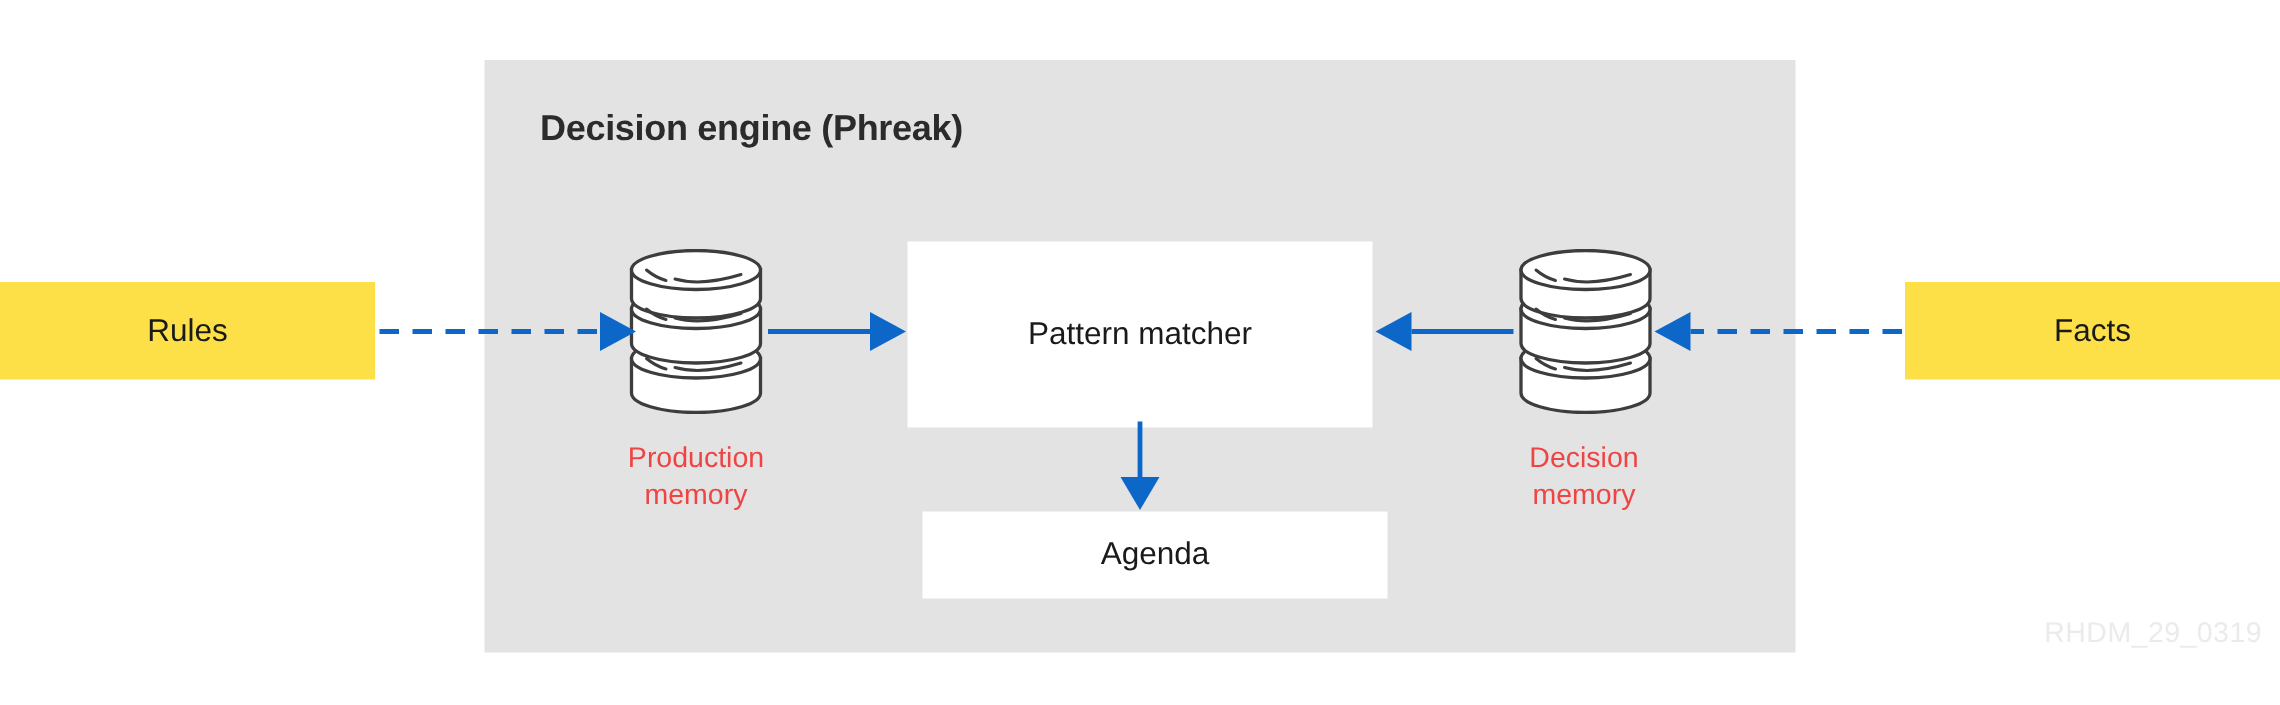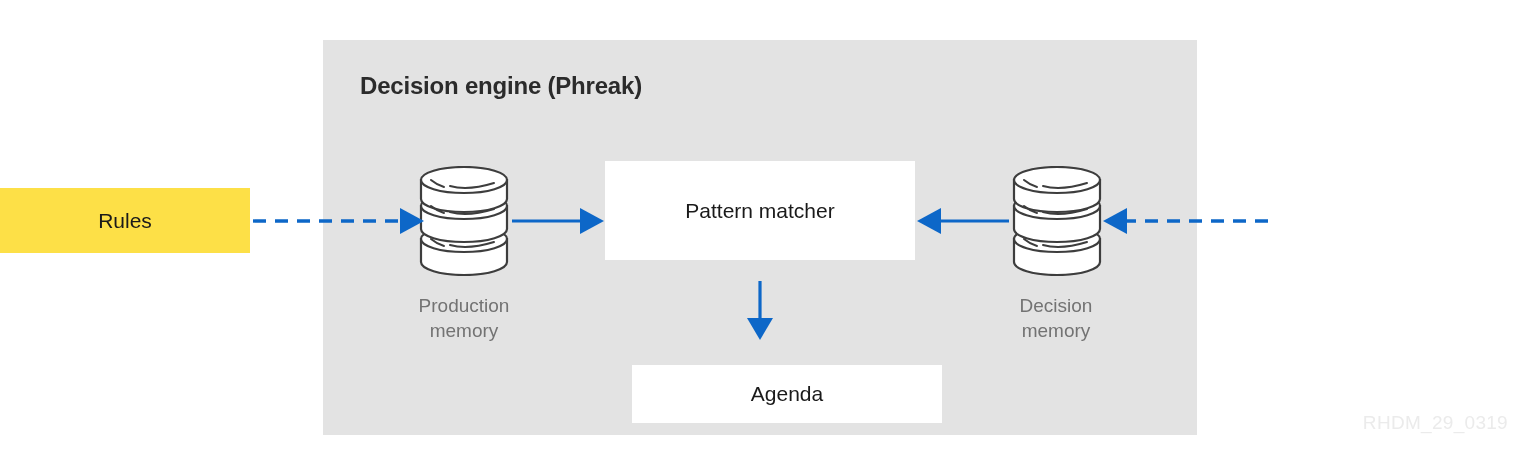--- a/index.html
+++ b/index.html
@@ -54,39 +54,39 @@
   
   .proc-box {
     position: absolute;
     background: #ffffff;
     display: flex;
     align-items: center;
     justify-content: center;
     font-size: 21px;
     color: #1a1a1a;
   }
-  .proc-box.matcher { left: 605px; top: 161px; width: 310px; height: 99px; }
-  .proc-box.agenda  { left: 632px; top: 341px; width: 310px; height: 58px; margin-top: 24px; }
+  .proc-box.matcher { left: 605px; top: 161px; width: 310px; height: 124px; }
+  .proc-box.agenda  { left: 615px; top: 341px; width: 310px; height: 58px; }
 
   
   .cylinder {
     position: absolute;
     width: 92px;
     height: 110px;
   }
   .cylinder.production { left: 418px; top: 166px; }
   .cylinder.working    { left: 1011px; top: 166px; }
 
   .cyl-label {
     position: absolute;
     width: 210px;
     text-align: center;
     font-size: 19px;
     line-height: 25px;
-    color: #737373;
+    color: #ef4444;
   }
   .cyl-label.production { left: 359px; top: 293px; }
   .cyl-label.working    { left: 951px; top: 293px; }
 
   
   .connectors {
     position: absolute;
     left: 0;
     top: 0;
     width: 1520px;
@@ -108,20 +108,23 @@
 </head>
 <body>
 
 <div id="canvas">
 
   <div class="engine-panel"></div>
   <div class="engine-title">Decision engine (Phreak)</div>
 
   <div class="io-box rules">
     <span>Rules</span>
+  </div>
+  <div class="io-box facts">
+    <span>Facts</span>
   </div>
 
   <div class="proc-box matcher">
     <span>Pattern matcher</span>
   </div>
   <div class="proc-box agenda">
     <span>Agenda</span>
   </div>
 
   <div class="cylinder production">

